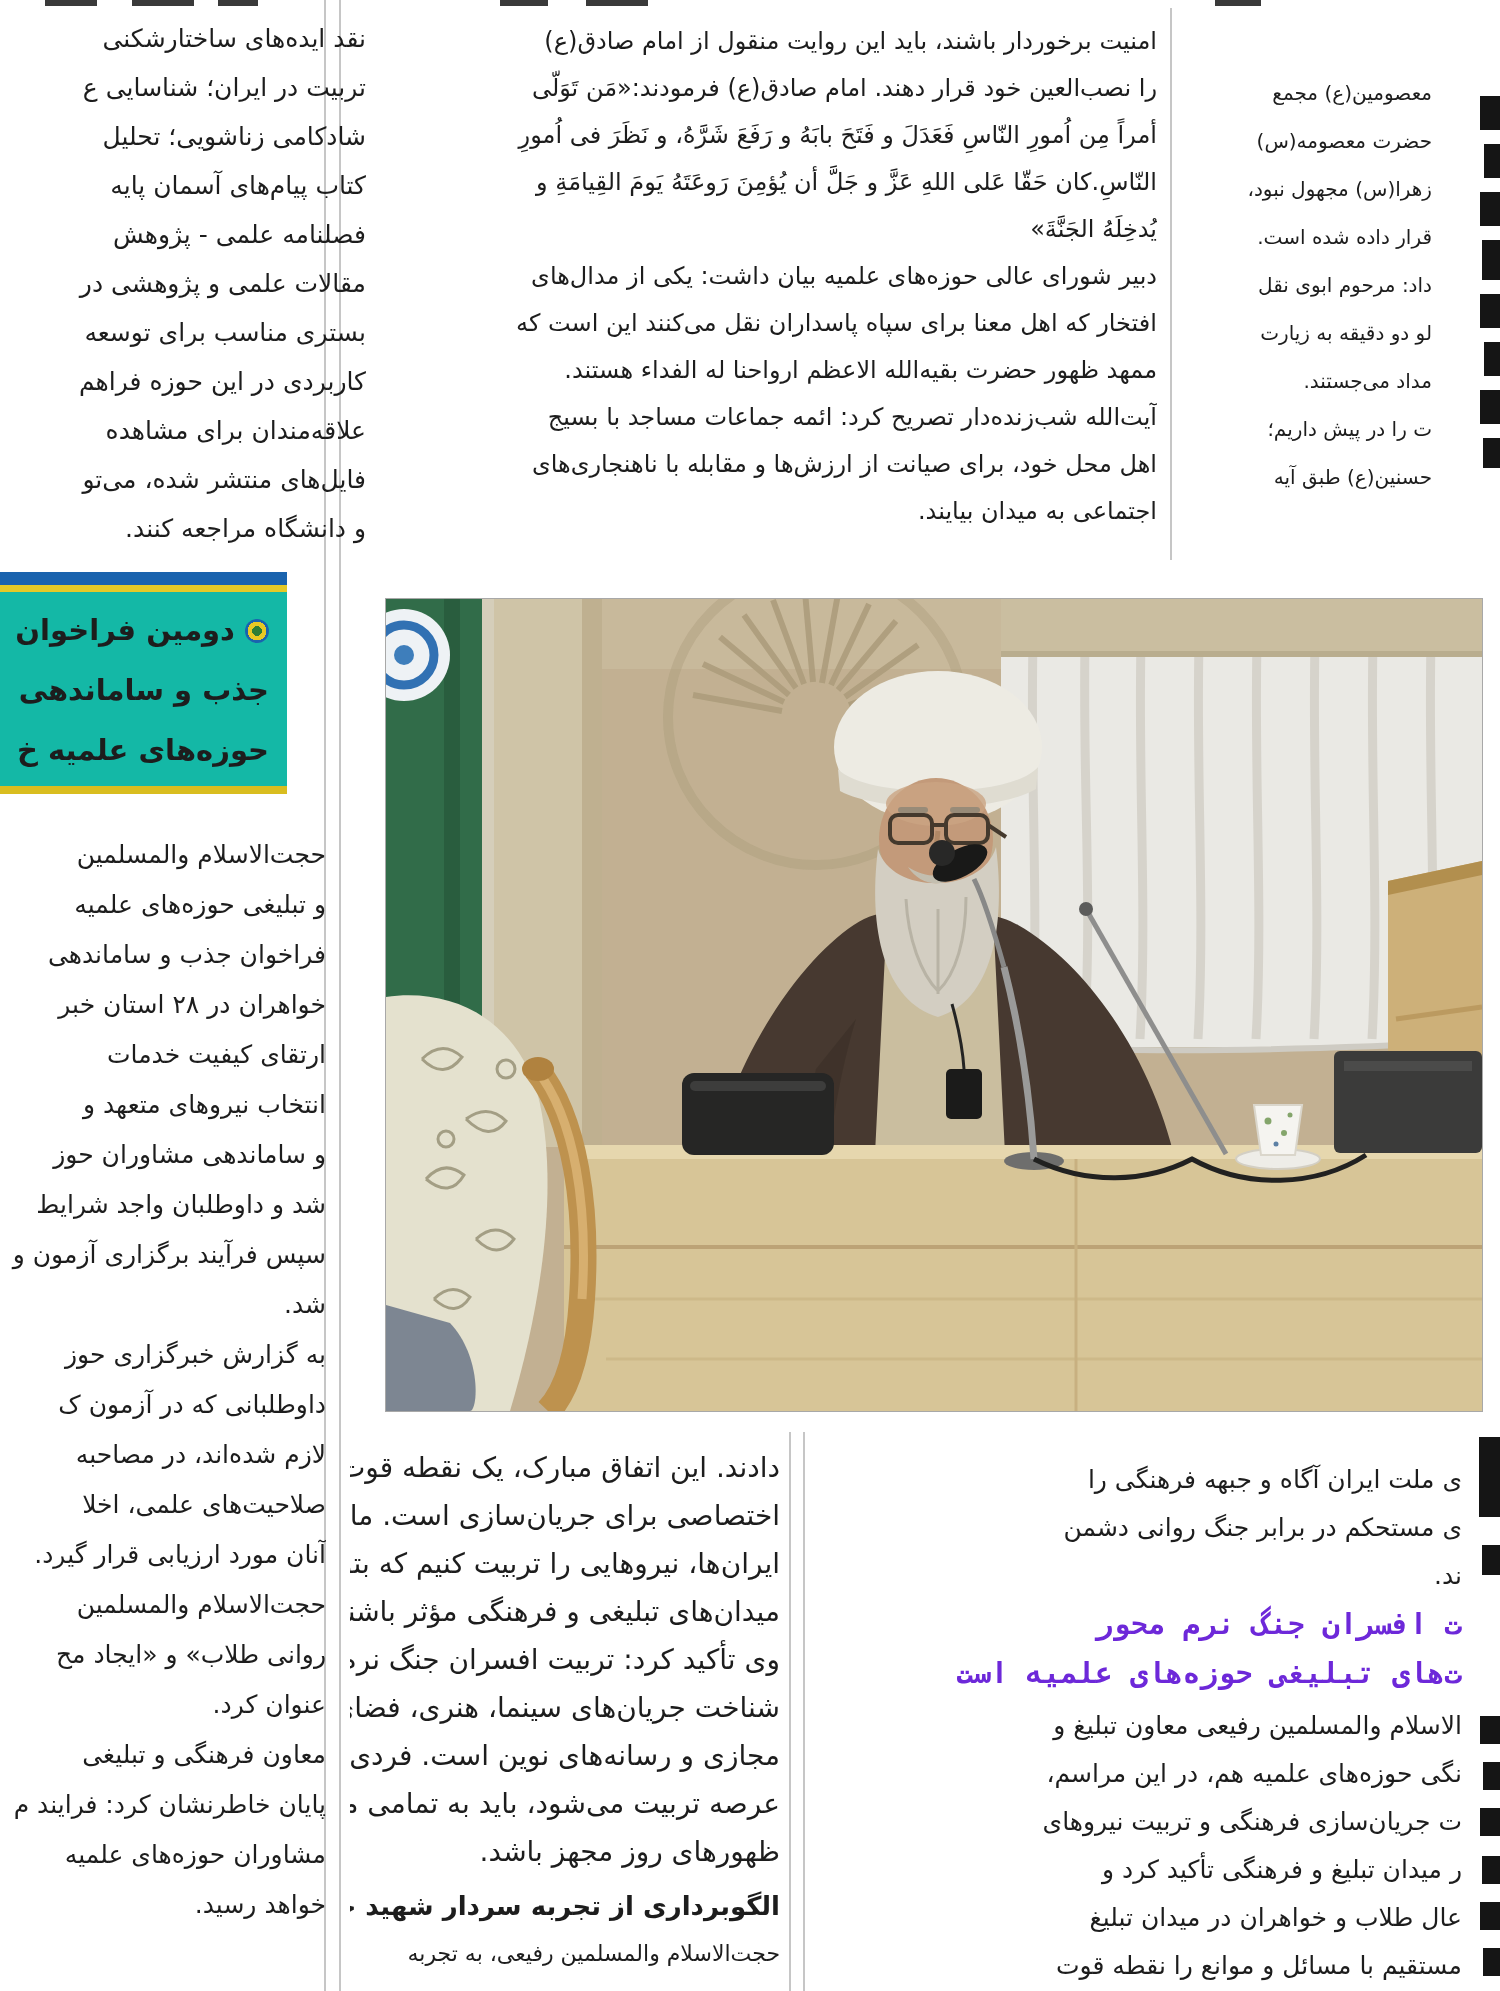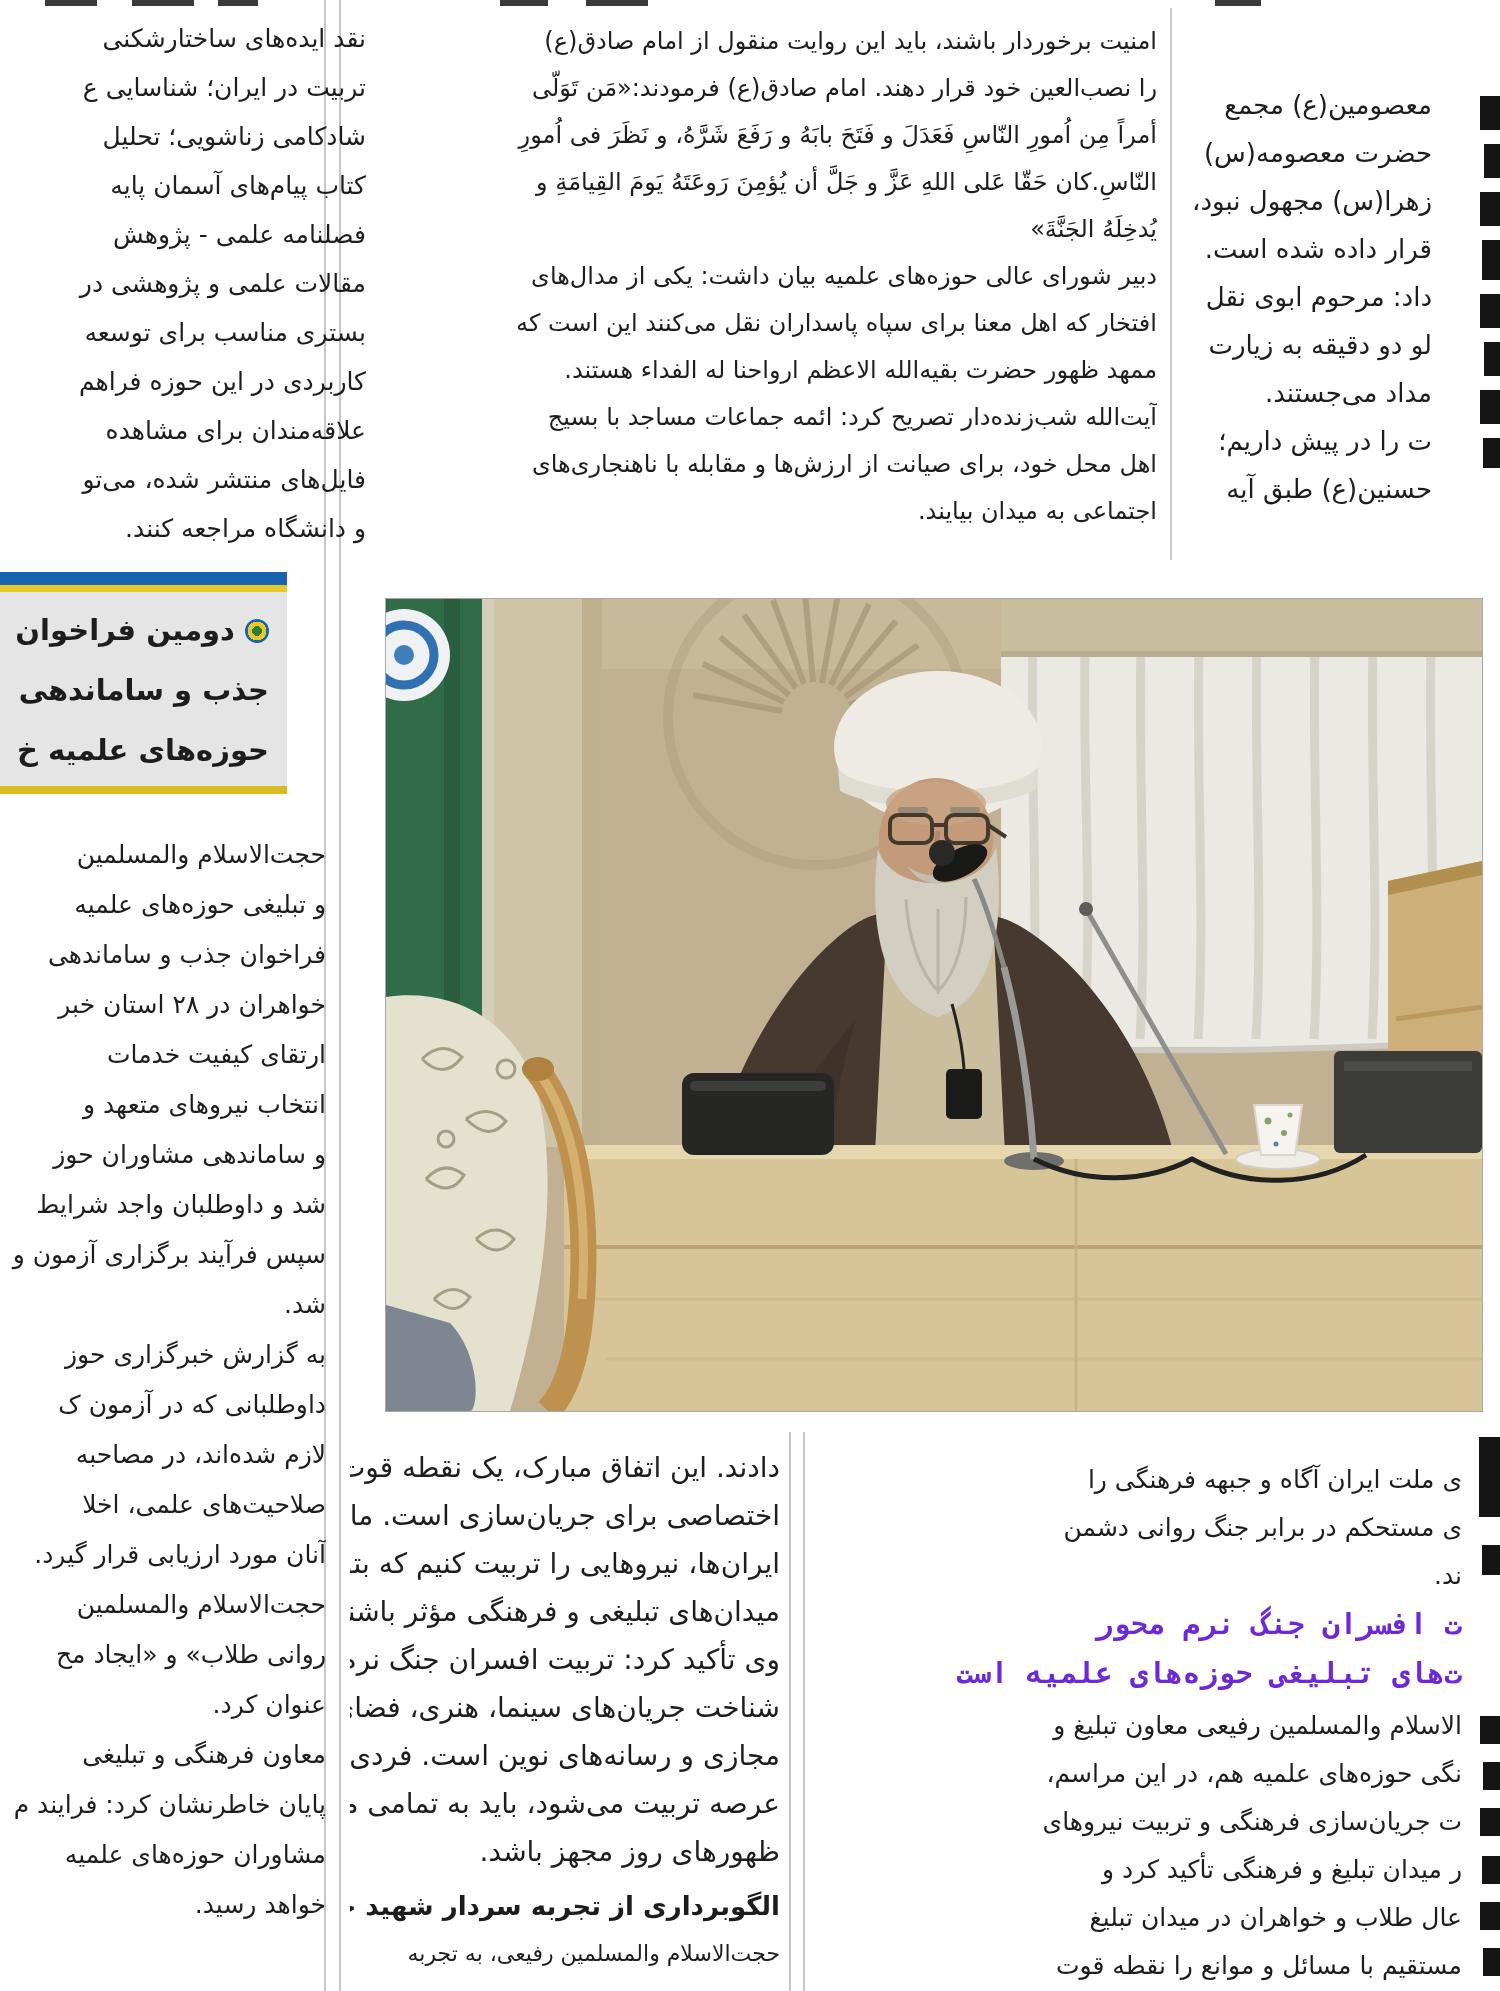--- a/index.html
+++ b/index.html
@@ -3,21 +3,21 @@
 <meta charset="utf-8">
 <style>
   html,body{margin:0;padding:0;background:#e8e8e8;}
   .page{position:relative;width:1500px;height:1991px;background:#ffffff;overflow:hidden;
         font-family:"DejaVu Sans",sans-serif;color:#1d1d1d;direction:rtl;}
   .col{position:absolute;}
   .col .line{white-space:nowrap;overflow:hidden;text-align:right;direction:rtl;}
   #top-left{left:0;top:14px;width:326px;font-size:25px;line-height:49px;padding-left:40px;}
   #left-body{left:0;top:830px;width:326px;font-size:25px;line-height:50px;}
   #top-middle{left:345px;top:18px;width:812px;font-size:24px;line-height:47px;}
-  #top-right{left:1180px;top:81px;width:252px;font-size:26px;line-height:48px;}
+  #top-right{left:1180px;top:69px;width:252px;font-size:20px;line-height:48px;}
   #bottom-middle{left:350px;top:1444px;width:430px;font-size:28px;line-height:48px;}
   #bottom-middle-heading{left:350px;top:1882px;width:430px;font-size:26px;font-weight:bold;
       line-height:48px;white-space:nowrap;overflow:hidden;text-align:right;position:absolute;}
   #bottom-middle-after{left:350px;top:1930px;width:430px;font-size:22px;line-height:48px;}
   #bottom-right-a{left:832px;top:1456px;width:630px;font-size:25px;line-height:48px;}
   #bottom-right-heading{left:832px;top:1602px;width:630px;font-size:29px;font-weight:bold;line-height:49px;}
   #bottom-right-b{left:832px;top:1702px;width:630px;font-size:25px;line-height:48px;}
 
   
   #callout{position:absolute;left:0;top:572px;width:287px;}
@@ -64,21 +64,21 @@
       <div class="line">بستری مناسب برای توسعه</div>
       <div class="line">کاربردی در این حوزه فراهم</div>
       <div class="line">علاقه‌مندان برای مشاهده</div>
       <div class="line">فایل‌های منتشر شده، می‌تو</div>
       <div class="line">و دانشگاه مراجعه کنند.</div>
     </div>
 
   <div id="callout">
     <div class="c-blue" style="background: rgb(26, 99, 174);"></div>
     <div class="c-yellow" style="background: rgb(229, 201, 39);"></div>
-    <div class="c-box" style="background: #e5e5e5;">
+    <div class="c-box" style="background: #14b8a6;">
       <div class="t"><span class="bullet"></span><span>دومین فراخوان</span></div>
       <div class="t">جذب و ساماندهی</div>
       <div class="t">حوزه‌های علمیه خ</div>
     </div>
     <div class="c-yellow2" style="background: rgb(217, 189, 31);"></div>
   </div>
 
   <div class="col" id="left-body">
       <div class="line">حجت‌الاسلام والمسلمین</div>
       <div class="line">و تبلیغی حوزه‌های علمیه</div>

